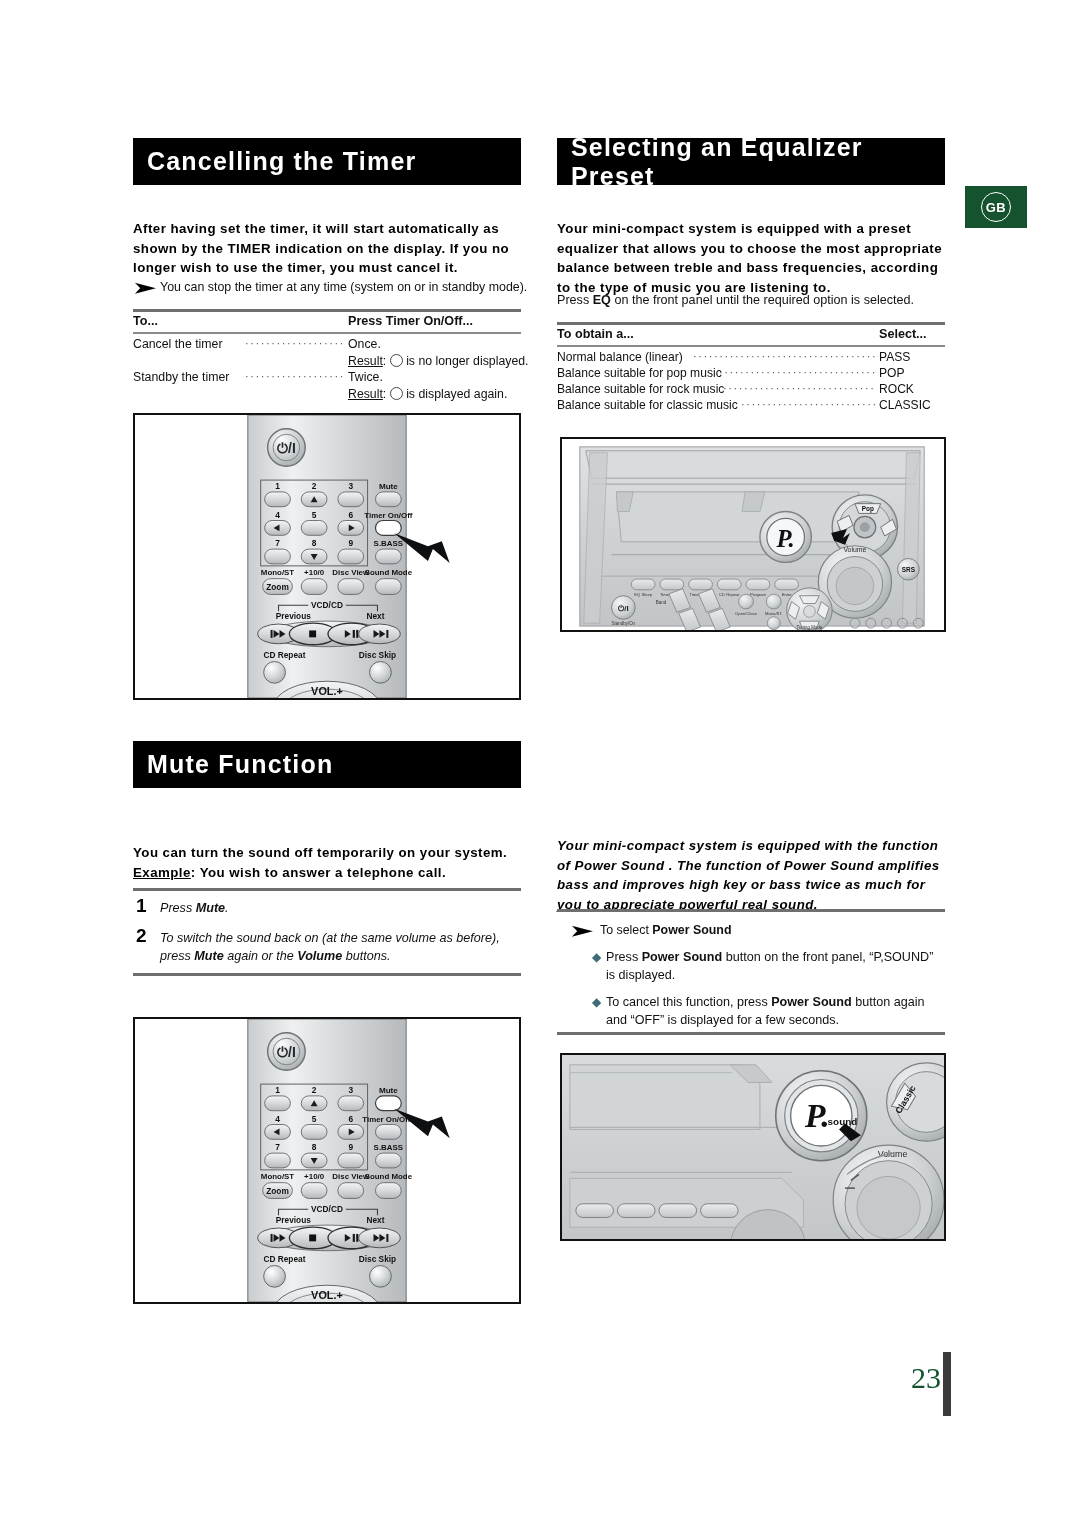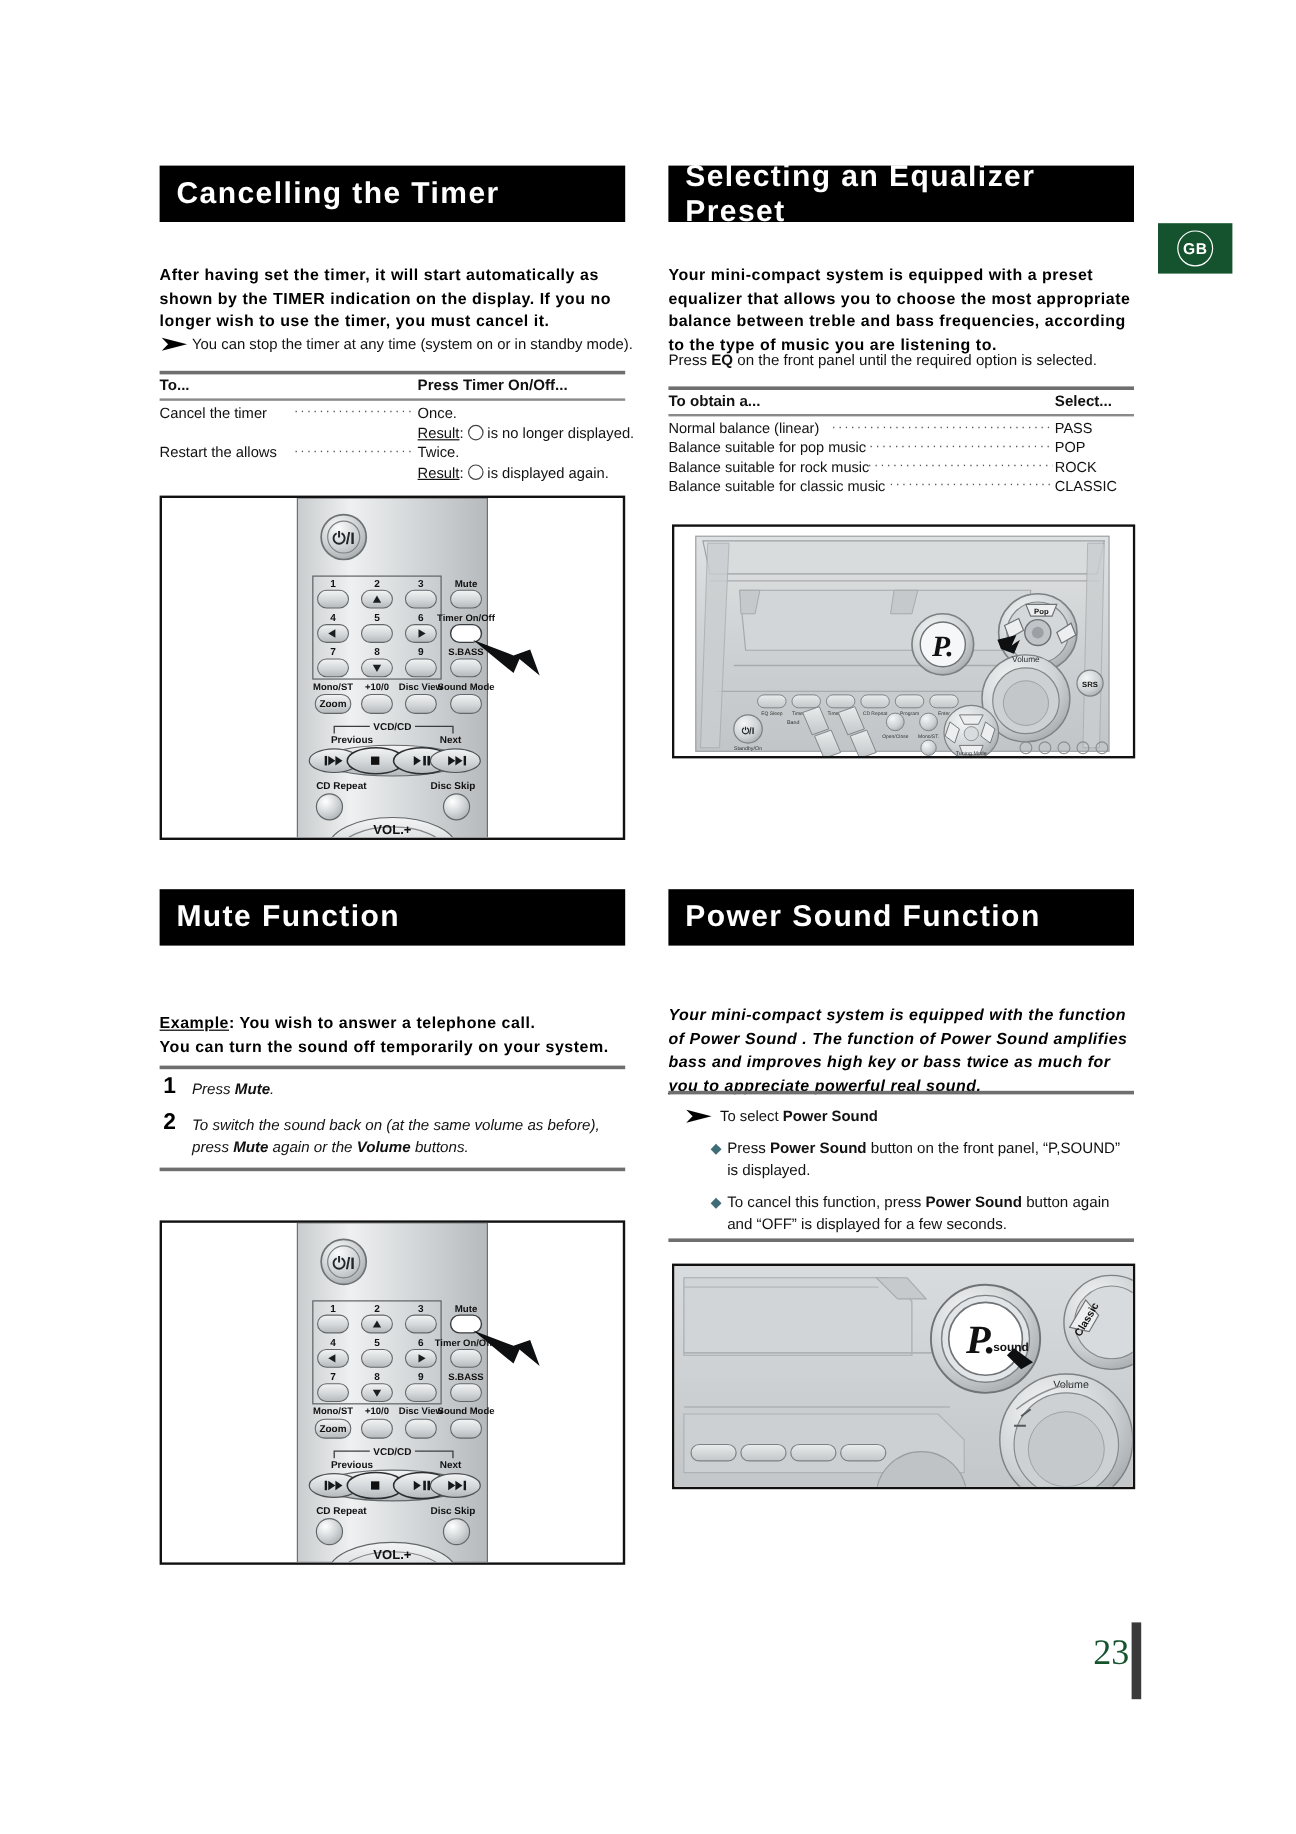--- a/index.html
+++ b/index.html
@@ -130,21 +130,21 @@
     <span class="lbl">Cancel the timer</span>
     <span class="dots" style="left:112px; width:100px;">··························</span>
     <span class="val" style="left:215px;">Once.</span>
   </div>
   <div style="position:absolute; left:348px; top:352px; font-size:12.3px; color:#111;">
     <span class="res">Result</span><span>: </span><span style="display:inline-block; width:13px; height:13px; border:1.3px solid #444; border-radius:50%; position:relative; top:2px;"></span>
     <span>is no longer displayed.</span>
   </div>
 
   <div class="trow" style="position:absolute; left:133px; top:370px; width:388px; height:17px; font-size:12.3px; color:#111;">
-    <span class="lbl">Restart the allows</span>
+    <span class="lbl">Standby the timer</span>
     <span class="dots" style="left:112px; width:100px;">··························</span>
     <span class="val" style="left:215px;">Twice.</span>
   </div>
   <div style="position:absolute; left:348px; top:385px; font-size:12.3px; color:#111;">
     <span class="res">Result</span><span>: </span><span style="display:inline-block; width:13px; height:13px; border:1.3px solid #444; border-radius:50%; position:relative; top:2px;"></span>
     <span>is displayed again.</span>
   </div>
 
   <div class="figframe" style="left:133px; top:413px; width:388px; height:287px;">
     <svg viewBox="0 0 388 287" preserveAspectRatio="none">
@@ -400,22 +400,22 @@
       <circle cx="344" cy="188" r="5" fill="none" stroke="#8b8f92" stroke-width="1"></circle>
       <circle cx="360" cy="188" r="5" fill="none" stroke="#8b8f92" stroke-width="1"></circle>
     </svg>
   </div>
 
   <div class="bar" style="left:133px; top:741px; width:388px; height:47px;">
     <span>Mute Function</span>
   </div>
 
   <div class="intro" style="left:133px; top:843px; width:392px;">
+    <div>You can turn the sound off temporarily on your system.</div>
     <div><u>Example</u><span>: You wish to answer a telephone call.</span></div>
-    <div>You can turn the sound off temporarily on your system.</div>
   </div>
 
   <div class="rule thick" style="left:133px; top:888px; width:388px; height:2.5px;"></div>
 
   <div class="stepnum" style="left:136px; top:895px;">1</div>
   <div class="steptxt" style="left:160px; top:900px; width:360px;">
     <span>Press </span><b>Mute</b><span>.</span>
   </div>
 
   <div class="stepnum" style="left:136px; top:925px;">2</div>
@@ -527,23 +527,20 @@
       <circle cx="141" cy="261" r="11" fill="url(#rndg2)" stroke="#63676a" stroke-width="1"></circle>
       <text x="245" y="246" font-size="8.4" font-weight="bold" text-anchor="middle" fill="#111">Disc Skip</text>
       <circle cx="248" cy="261" r="11" fill="url(#rndg2)" stroke="#63676a" stroke-width="1"></circle>
 
       <ellipse cx="194" cy="296" rx="54" ry="26" fill="url(#btng2)" stroke="#63676a" stroke-width="1"></ellipse>
       <ellipse cx="194" cy="298" rx="44" ry="20" fill="none" stroke="#83878a" stroke-width="1"></ellipse>
       <text x="194" y="284" font-size="11" font-weight="bold" text-anchor="middle" fill="#111">VOL.+</text>
     </svg>
   </div>
 
-  <div class="bar" style="left:557px; top:741px; width:388px; height:47px;">
-    <span>Power Sound Function</span>
-  </div>
 
   <div class="intro" style="left:557px; top:836px; width:394px;font-style:italic;">Your mini-compact system is equipped with the function of Power Sound . The function of Power Sound amplifies bass and improves high key or bass twice as much for you to appreciate powerful real sound.</div>
 
   <div class="rule thick" style="left:557px; top:909px; width:388px; height:2.5px;"></div>
 
   <div class="arrowglyph" style="left:570px; top:921px;">➤</div>
   <div class="note" style="left:600px; top:922px; width:360px;">
     <span>To select </span><b>Power Sound</b>
   </div>
 

